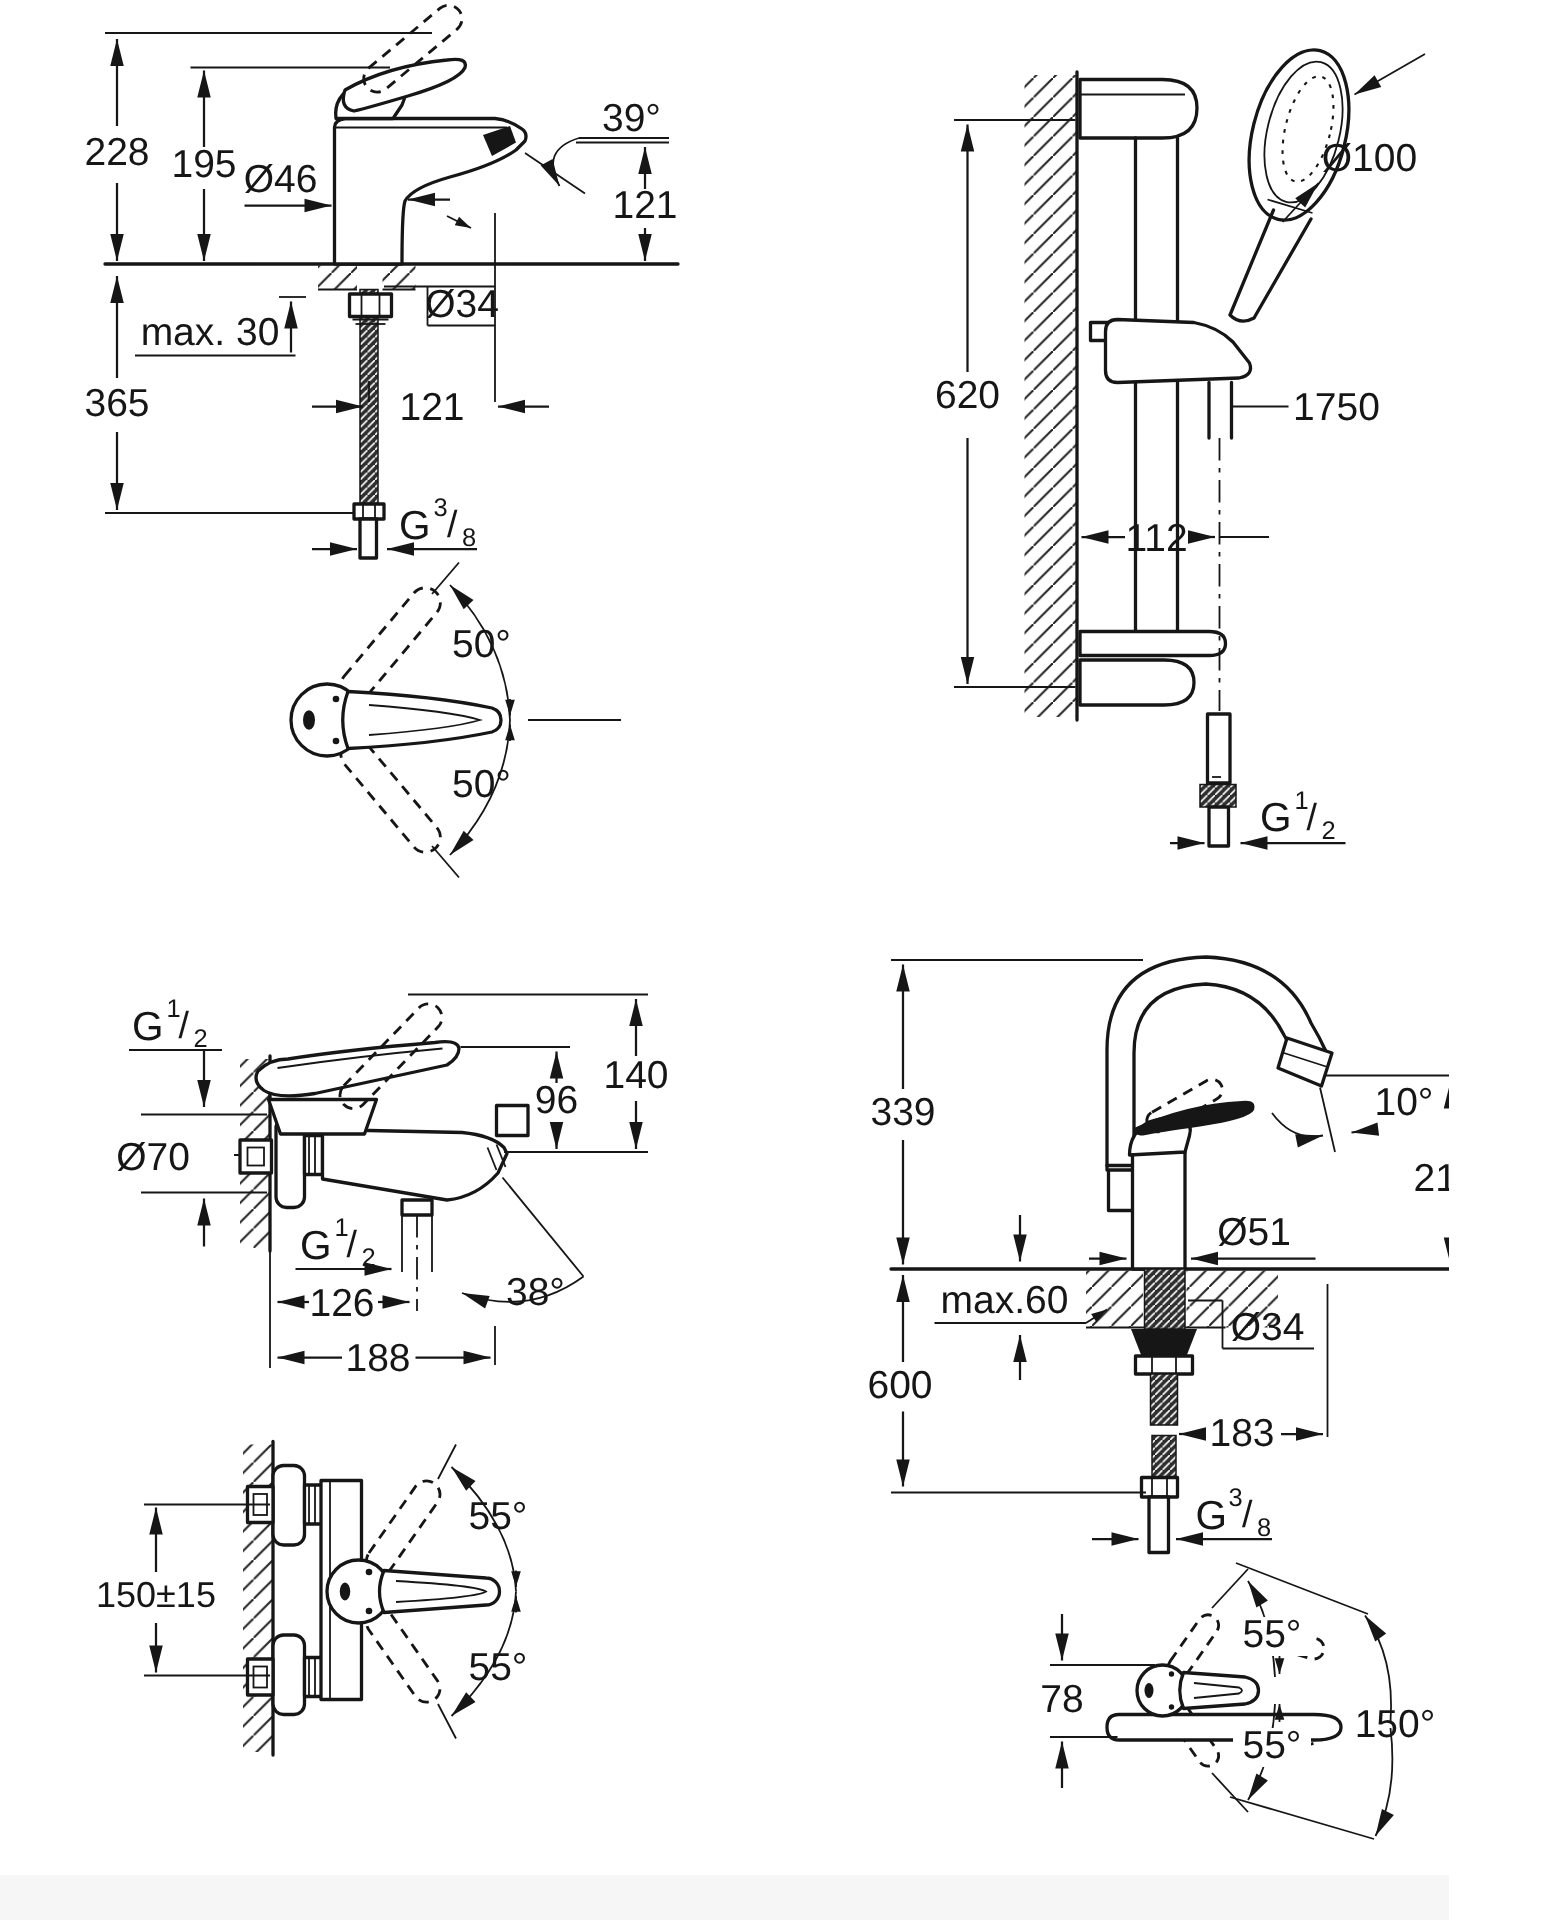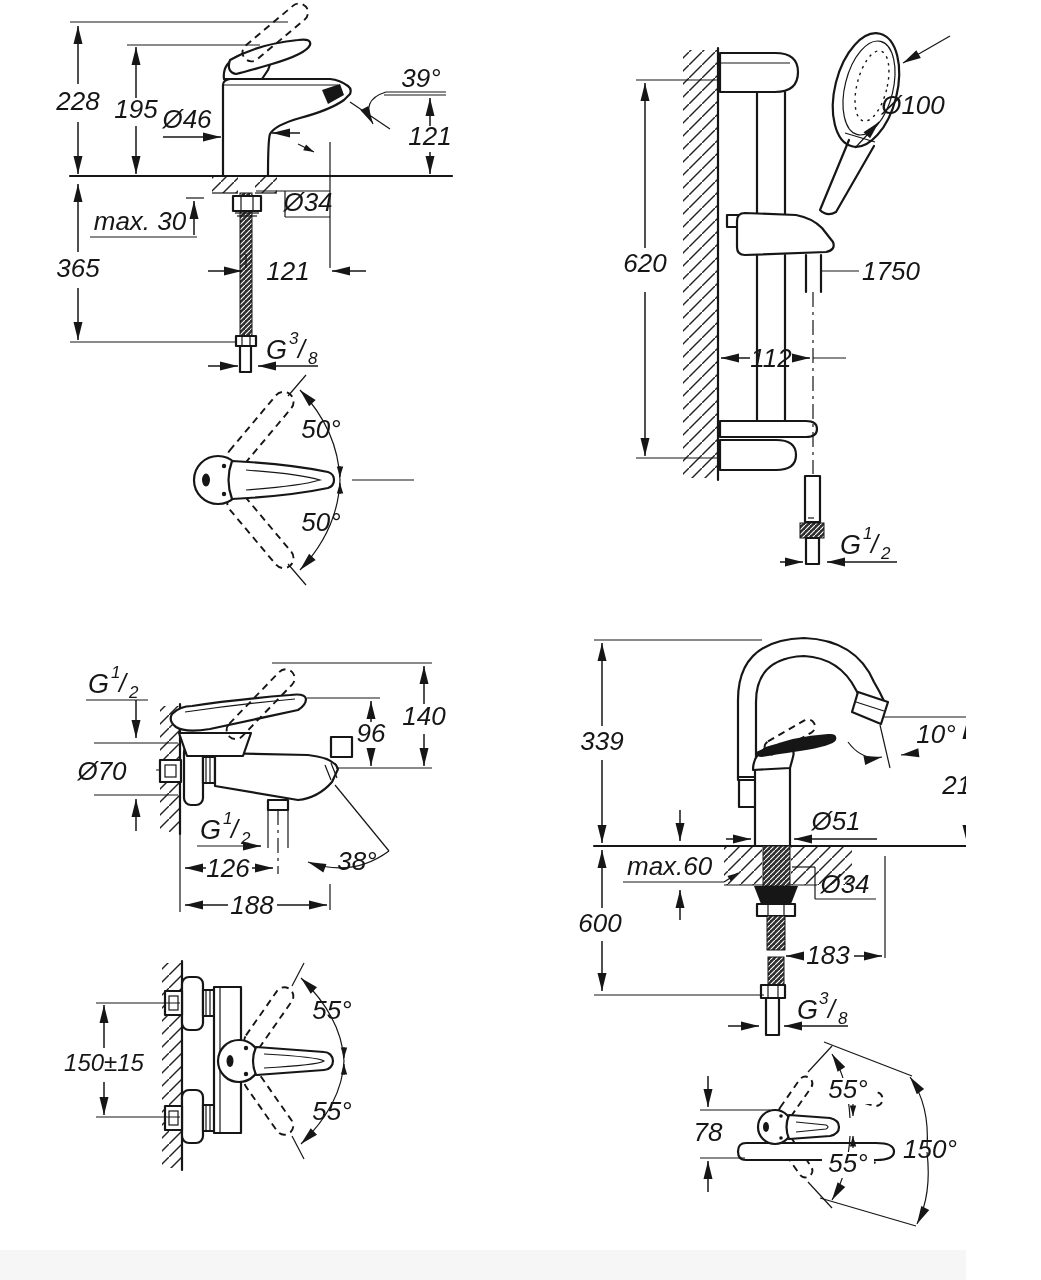--- a/index.html
+++ b/index.html
@@ -1,17 +1,17 @@
 <!DOCTYPE html>
 <html><head>
 <meta charset="utf-8">
 <style>
   html,body{margin:0;padding:0;background:#ffffff;}
   .canvas{position:relative;width:966px;height:1280px;background:#ffffff;overflow:hidden;
-          font-family:"Liberation Sans", sans-serif;font-style:italic;}
+          font-family:"Liberation Sans", sans-serif;}
   svg{position:absolute;left:0;top:0;}
   svg text{fill:#161616;font-family:"Liberation Sans", sans-serif;}
   .t  {font-size:26px;text-anchor:middle;}
   .tm {font-size:24px;text-anchor:middle;}
   .tg {font-size:27px;text-anchor:start;}
   .ts {font-size:17px;text-anchor:start;}
   .tsl{font-size:25px;text-anchor:start;}
   .f  {fill:#ffffff;stroke:#161616;stroke-width:2.2;stroke-linejoin:round;}
   .fn {fill:none;stroke:#161616;stroke-width:2.2;stroke-linejoin:round;stroke-linecap:round;}
   .fk {fill:#161616;stroke:none;}

